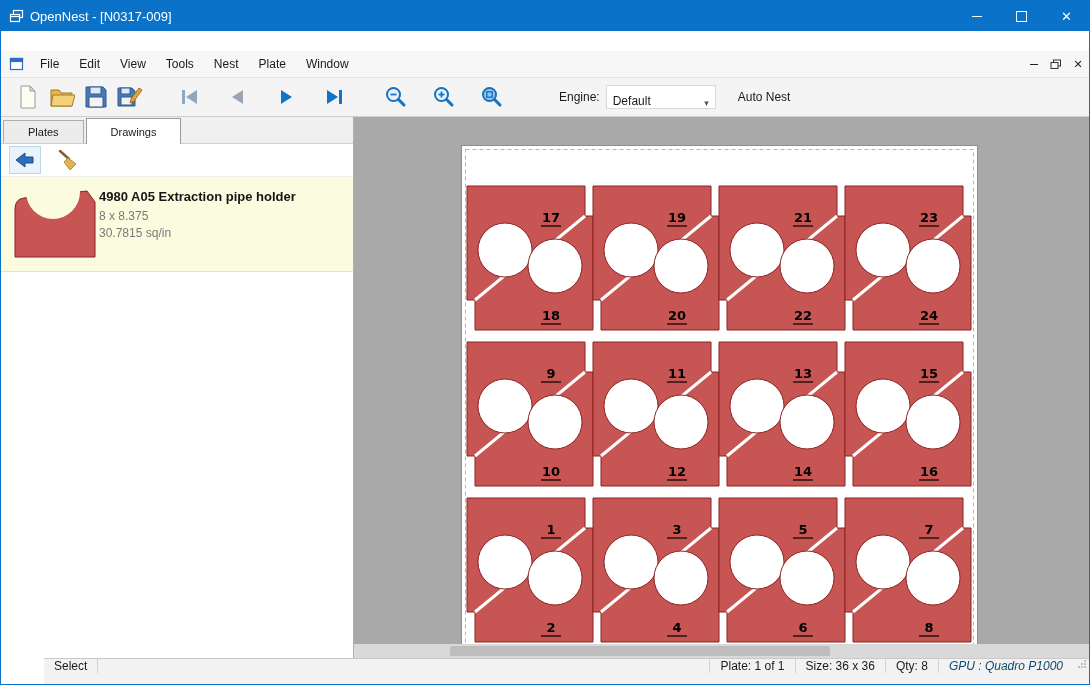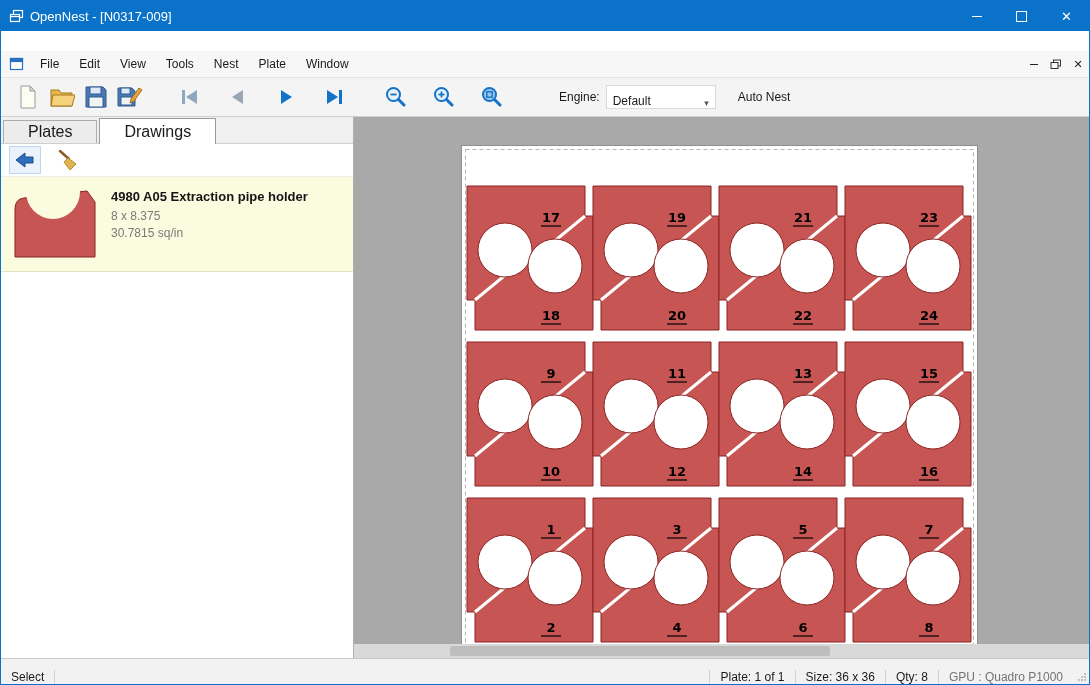--- a/index.html
+++ b/index.html
@@ -32,47 +32,47 @@
   .engine-combo{display:flex;align-items:flex-end;background:#fff;border:1px solid #d9d9d9;height:22px;
     padding:0 6px;width:96px;justify-content:space-between;}
   .engine-combo .caret{color:#555;font-size:9px;}
   .autonest{margin-left:22px;}
 
   
   .content{flex:1;display:flex;min-height:0;}
   .sidebar{width:352px;flex:0 0 auto;background:#fff;border-right:1px solid #b0b0b0;display:flex;flex-direction:column;}
   .tabstrip{height:26px;background:#f0f0f0;display:flex;align-items:flex-end;flex:0 0 auto;border-bottom:1px solid #d0d0d0;}
   .tab{height:22px;display:flex;align-items:center;justify-content:center;padding:0 24px;border:1px solid #acacac;
-    border-bottom:none;background:#ececec;margin-left:2px;font-size:16px;}
+    border-bottom:none;background:#ececec;margin-left:2px;font-size:11px;}
   .tab.active{background:#fff;height:25px;margin-bottom:-1px;border-color:#9a9a9a;}
   .panel-toolbar{height:32px;display:flex;align-items:center;padding-left:8px;gap:12px;flex:0 0 auto;background:#fff;}
   .panel-btn{width:30px;height:26px;display:flex;align-items:center;justify-content:center;}
   .panel-btn.boxed{border:1px solid #bcd6ee;background:#eaf3fb;}
 
   .drawing-item{background:#fbfbdf;border-top:1px solid #eee;border-bottom:1px solid #e3e3c9;
     display:flex;padding:8px 8px 10px 10px;flex:0 0 auto;}
   .drawing-thumb{flex:0 0 auto;margin-top:4px;}
-  .drawing-text{margin-left:12px;padding-top:4px;}
+  .drawing-text{padding-top:4px;}
   .drawing-title{font-weight:bold;font-size:13px;color:#151515;margin-bottom:4px;}
   .drawing-sub{color:#7a7a7a;line-height:17px;}
 
   
   .canvas{flex:1;background:#a9a9a9;position:relative;overflow:hidden;}
   .plate-wrap{position:absolute;left:107px;top:28px;width:515px;height:512px;background:#fff;
     border:1px solid #8f8f8f;}
   .hscroll{position:absolute;left:0;right:0;bottom:0;height:14px;background:#d9d9d9;}
   .hscroll .thumb{position:absolute;left:96px;top:2px;height:10px;width:380px;background:#bdbdbd;border-radius:2px;}
 
   
-  .statusbar{height:25px;background:#f2f2f2;border-top:1px solid #c9c9c9;display:flex;align-items:flex-end;flex:0 0 auto;}
+  .statusbar{height:25px;background:#f2f2f2;border-top:1px solid #c9c9c9;display:flex;align-items:flex-start;flex:0 0 auto;margin-left:43px;}
   .sb-seg{display:flex;align-items:center;padding:0 10px;border-right:1px solid #d2d2d2;}
   .sb-seg.right{border-right:none;border-left:1px solid #d2d2d2;}
   .sb-spacer{flex:1;}
   .sb-muted{color:#9a9a9a;}
-  .sb-gpu{color:#737373;}
+  .sb-gpu{color:#0c4a6e;font-style:italic;}
   .grip{width:14px;display:flex;align-items:flex-end;justify-content:flex-end;padding:0 2px 2px 0;}
   svg{display:block;}
   svg text{font-family:"DejaVu Sans","Liberation Sans",sans-serif;}
 </style>
 </head>
 <body>
 
 <div class="window">
 
   <div class="titlebar">

